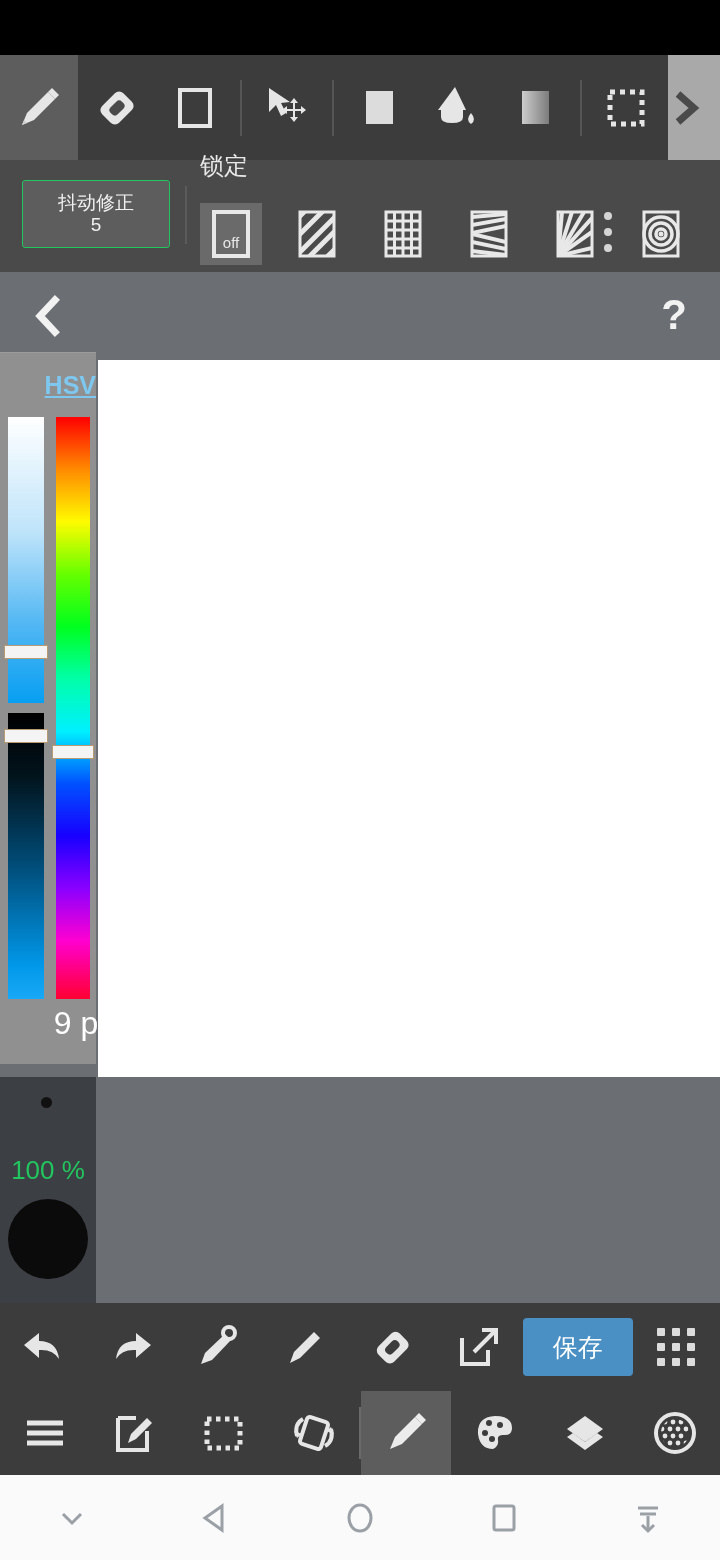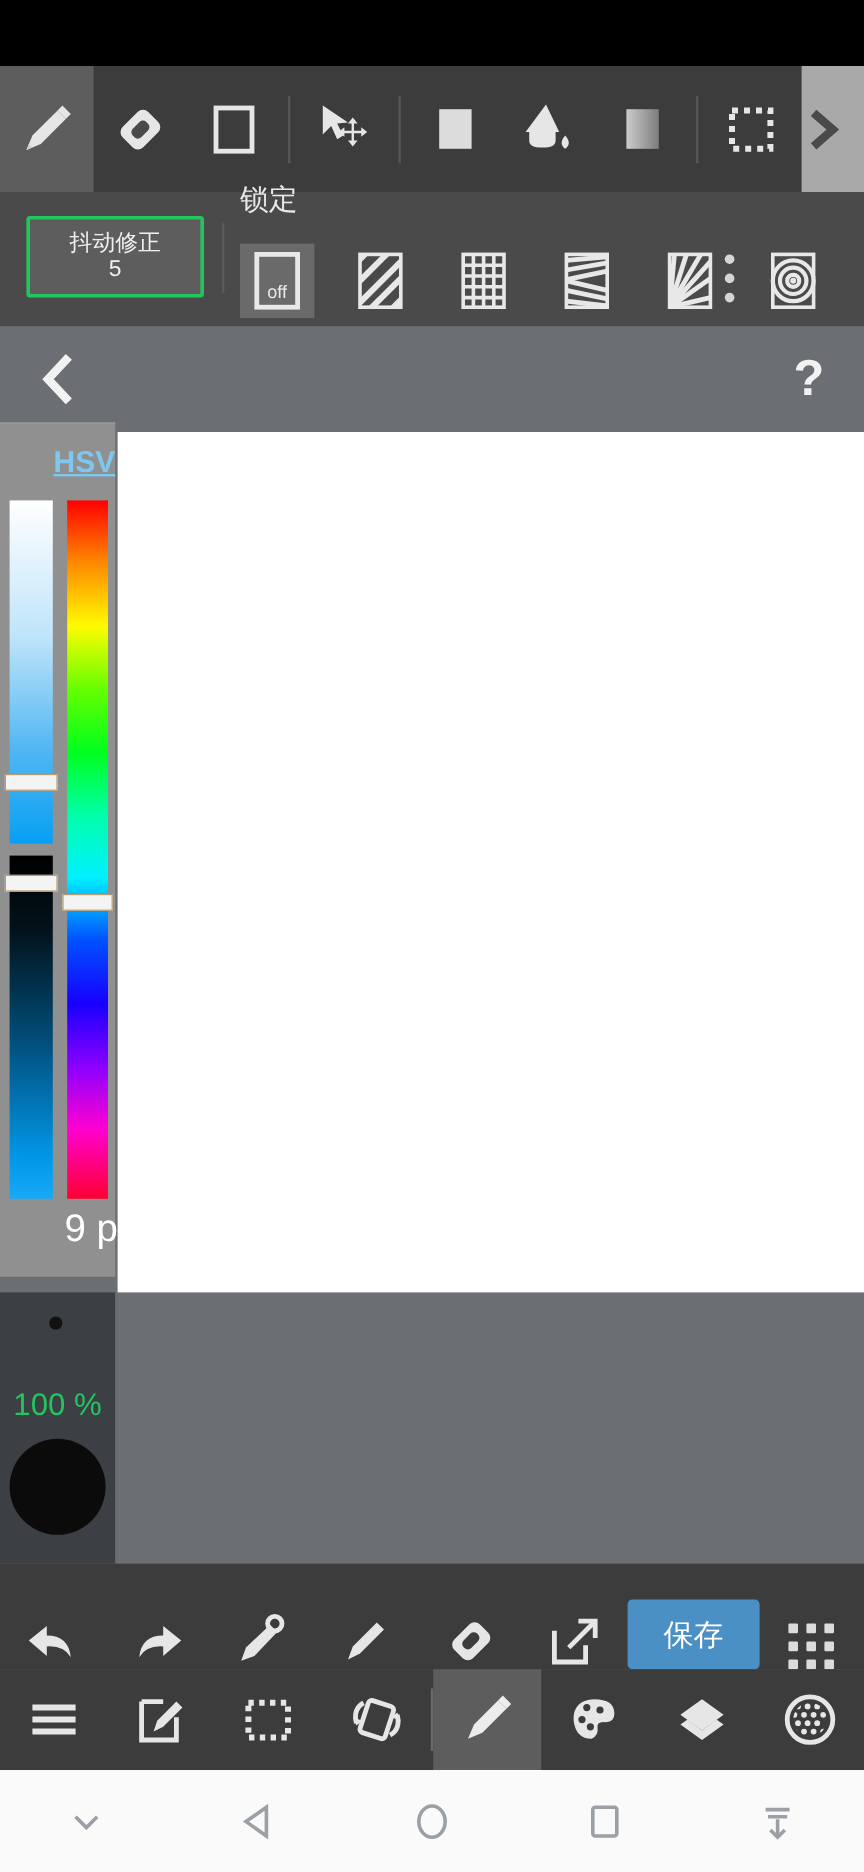--- a/index.html
+++ b/index.html
@@ -37,21 +37,21 @@
   }
   .icon { display:block; }
 
   
   .toolrow2 {
     position:absolute; left:0; top:160px; width:720px; height:112px;
     background:#4a4a4a;
   }
   .jitter-btn {
     position:absolute; left:22px; top:180px; width:148px; height:68px;
-    background:#5d5d5d; border:3px solid #22c55e; border-radius:3px;
+    background:#5d5d5d; border:1px solid #22c55e; border-radius:3px;
     color:#efefef; font-size:19px; line-height:22px;
     display:flex; flex-direction:column; align-items:center; justify-content:center;
   }
   .jitter-val { font-size:19px; }
   .vdiv2 { position:absolute; left:185px; top:186px; width:2px; height:58px; background:#5b5b5b; }
   .lock-label {
     position:absolute; left:200px; top:150px;
     color:#e8e8e8; font-size:24px;
   }
   .sym-strip { position:absolute; left:200px; top:203px; height:62px; display:flex; align-items:center;gap:24px; }
@@ -147,21 +147,21 @@
     background:#0b0b0b; border-radius:50%;
   }
 
   
   .actionbar {
     position:absolute; left:0; top:1303px; width:720px; height:88px;
     background:#3c3c3c;
     display:flex; align-items:center;
   }
   .abtn {
-    flex:1 1 0; height:88px; display:flex; align-items:flex-end; justify-content:center;font-family:Liberation Serif, serif;
+    flex:1 1 0; height:88px; display:flex; align-items:center; justify-content:center;font-family:Liberation Serif, serif;
   }
   .save-btn {
     width:110px; height:58px; background:#4b90c4; border-radius:4px;
     color:#fff; font-size:25px; display:flex;align-items:center;justify-content:center;
     flex:0 0 auto;
   }
   .grid-dots { display:grid; grid-template-columns:repeat(3,8px); gap:7px; }
   .grid-dots i { width:8px;height:8px;background:#dcdcdc;display:block;border-radius:1px;}
 
   

